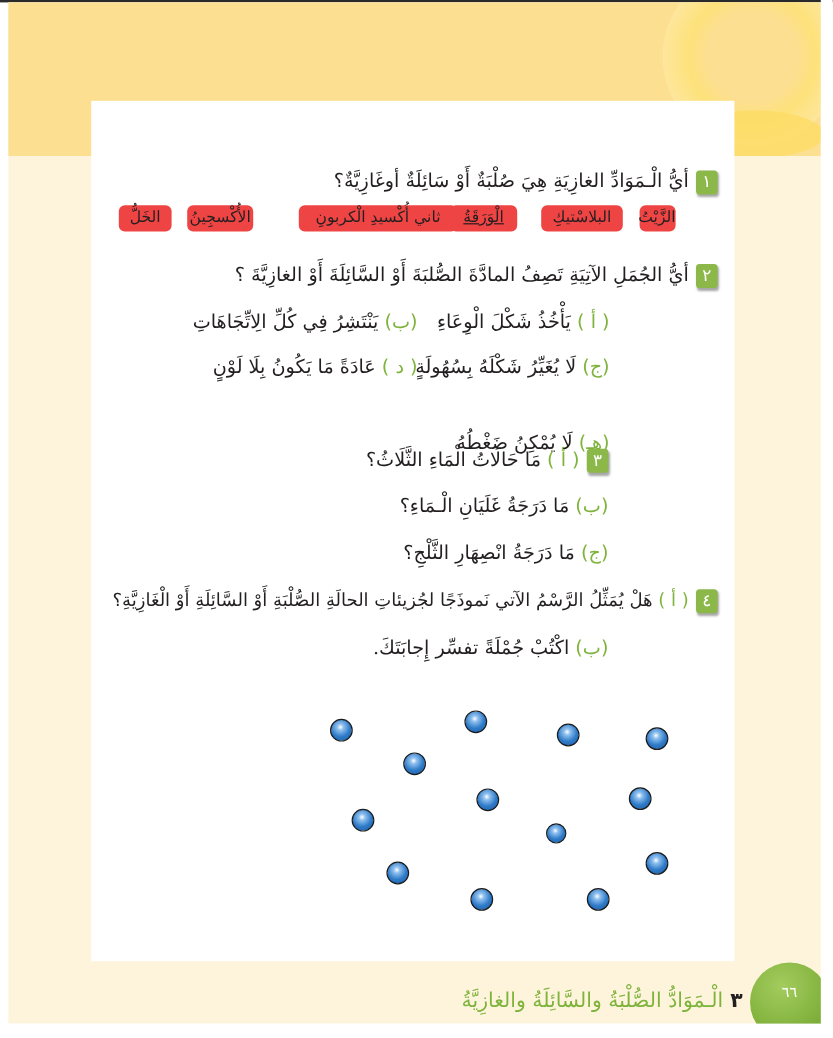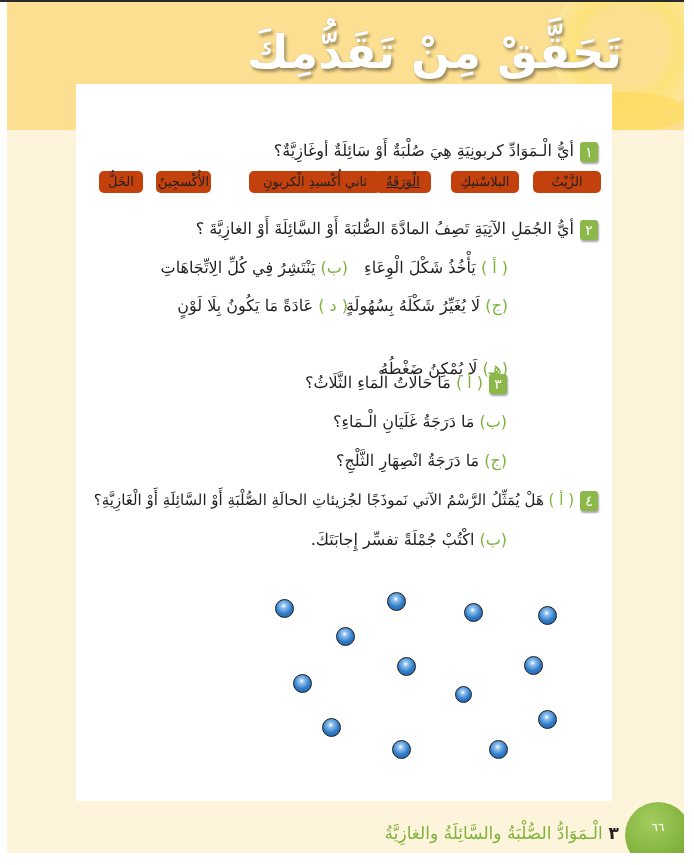--- a/index.html
+++ b/index.html
@@ -14,21 +14,21 @@
            display:flex; align-items:center; gap:14px; }
   .title-num { font-family:"DejaVu Sans", sans-serif; font-weight:bold; font-size:80px; line-height:80px;
                color:#8ab844; -webkit-text-stroke:2px #ffffff; text-shadow:2px 3px 3px rgba(0,0,0,0.35); letter-spacing:2px; }
   .title-text { font-family:"DejaVu Sans", sans-serif; font-weight:bold; font-size:46px; color:#ffffff;
                 text-shadow:2px 3px 3px rgba(0,0,0,0.35), 0 0 1px #b0a070; }
   .q { position:absolute; direction:rtl; font-size:16px; white-space:nowrap; }
   .badge { display:inline-block; width:18px; height:20px; background:#8cb84a; color:#ffffff;
            font-family:"DejaVu Sans", sans-serif; font-size:14px; line-height:20px; text-align:center;
            border-radius:3px; box-shadow:1px 2px 2px rgba(0,0,0,0.35); margin-left:6px; vertical-align:middle; }
   .lbl { color:#7eb33c; font-family:"DejaVu Sans", sans-serif; }
-  .chip { position:absolute; top:171px; height:22px; background:#c2410c; border-radius:5px;
+  .chip { position:absolute; top:171px; height:22px; background:#ef4444; border-radius:5px;
           font-size:13px; line-height:22px; text-align:center; direction:rtl; color:#231f20; }
   .particle { position:absolute; width:17px; height:17px; border-radius:50%; border:1.5px solid #1b1b1b;
               background:radial-gradient(circle at 45% 35%, #ffffff 0%, #8fc0ee 18%, #2f7bc8 55%, #1a5ba6 100%); }
   .pagecircle { position:absolute; left:625px; top:802px; width:66px; height:66px; border-radius:50%;
                 background:radial-gradient(circle at 40% 30%, #a3cc5e 0%, #82b23d 60%, #6f9f2f 100%); }
   .pagenum { position:absolute; left:0; width:100%; top:18px; text-align:center; color:#ffffff;
              font-family:"DejaVu Sans", sans-serif; font-size:12px; }
   .clip-b { position:absolute; left:0; top:853px; width:694px; height:12px; background:#ffffff; }
   .clip-r { position:absolute; left:684px; top:0; width:10px; height:865px; background:#ffffff; }
   .footer { position:absolute; right:75px; top:823px; direction:rtl; font-size:17px; color:#7eb33c; white-space:nowrap; }
@@ -41,28 +41,27 @@
 <div class="page"></div>
 
 <div class="band">
   <div class="swirl" style="left:545px; top:-30px; width:150px; height:150px; background:radial-gradient(circle, rgba(255,238,160,0.0) 35%, rgba(253,226,120,0.9) 50%, rgba(255,240,170,0.4) 70%, rgba(0,0,0,0) 72%);"></div>
   <div class="swirl" style="left:560px; top:90px; width:120px; height:40px; background:rgba(252,220,100,0.8);"></div>
 </div>
 
 <div class="panel"></div>
 
 <div class="title">
-  <span class="title-text">تَحَقَّقْ مِنْ تَقَدُّمِكَ</span>
 </div>
 
 <div class="q" style="right:96px; top:141px;">
-  <span class="badge">١</span><span>أيُّ الْـمَوَادِّ كربونِيَةِ هِيَ صُلْبَةٌ أَوْ سَائِلَةٌ أوغَازِيَّةٌ؟</span>
+  <span class="badge">١</span><span>أيُّ الْـمَوَادِّ الغازِيَةِ هِيَ صُلْبَةٌ أَوْ سَائِلَةٌ أوغَازِيَّةٌ؟</span>
 </div>
 
-<div class="chip" style="left:533px; width:68px;">الزَّيْتُ</div>
+<div class="chip" style="left:533px; width:30px;">الزَّيْتُ</div>
 <div class="chip" style="left:451px; width:68px;">البلاسْتيكِ</div>
 <div class="chip" style="left:375px; width:56px;text-decoration:underline;">الْوَرَقَةُ</div>
 <div class="chip" style="left:249px; width:132px;">ثاني أُكْسيدِ الْكربونِ</div>
 <div class="chip" style="left:156px; width:55px;">الأُكْسجِينُ</div>
 <div class="chip" style="left:99px; width:44px;">الخَلُّ</div>
 
 <div class="q" style="right:96px; top:219px;">
   <span class="badge">٢</span><span>أيُّ الجُمَلِ الآتِيَةِ تَصِفُ المادَّةَ الصُّلبَةَ أَوْ السَّائِلَةَ أَوْ الغازِيَّةَ ؟</span>
 </div>
 <div class="q" style="right:186px; top:258px;">

